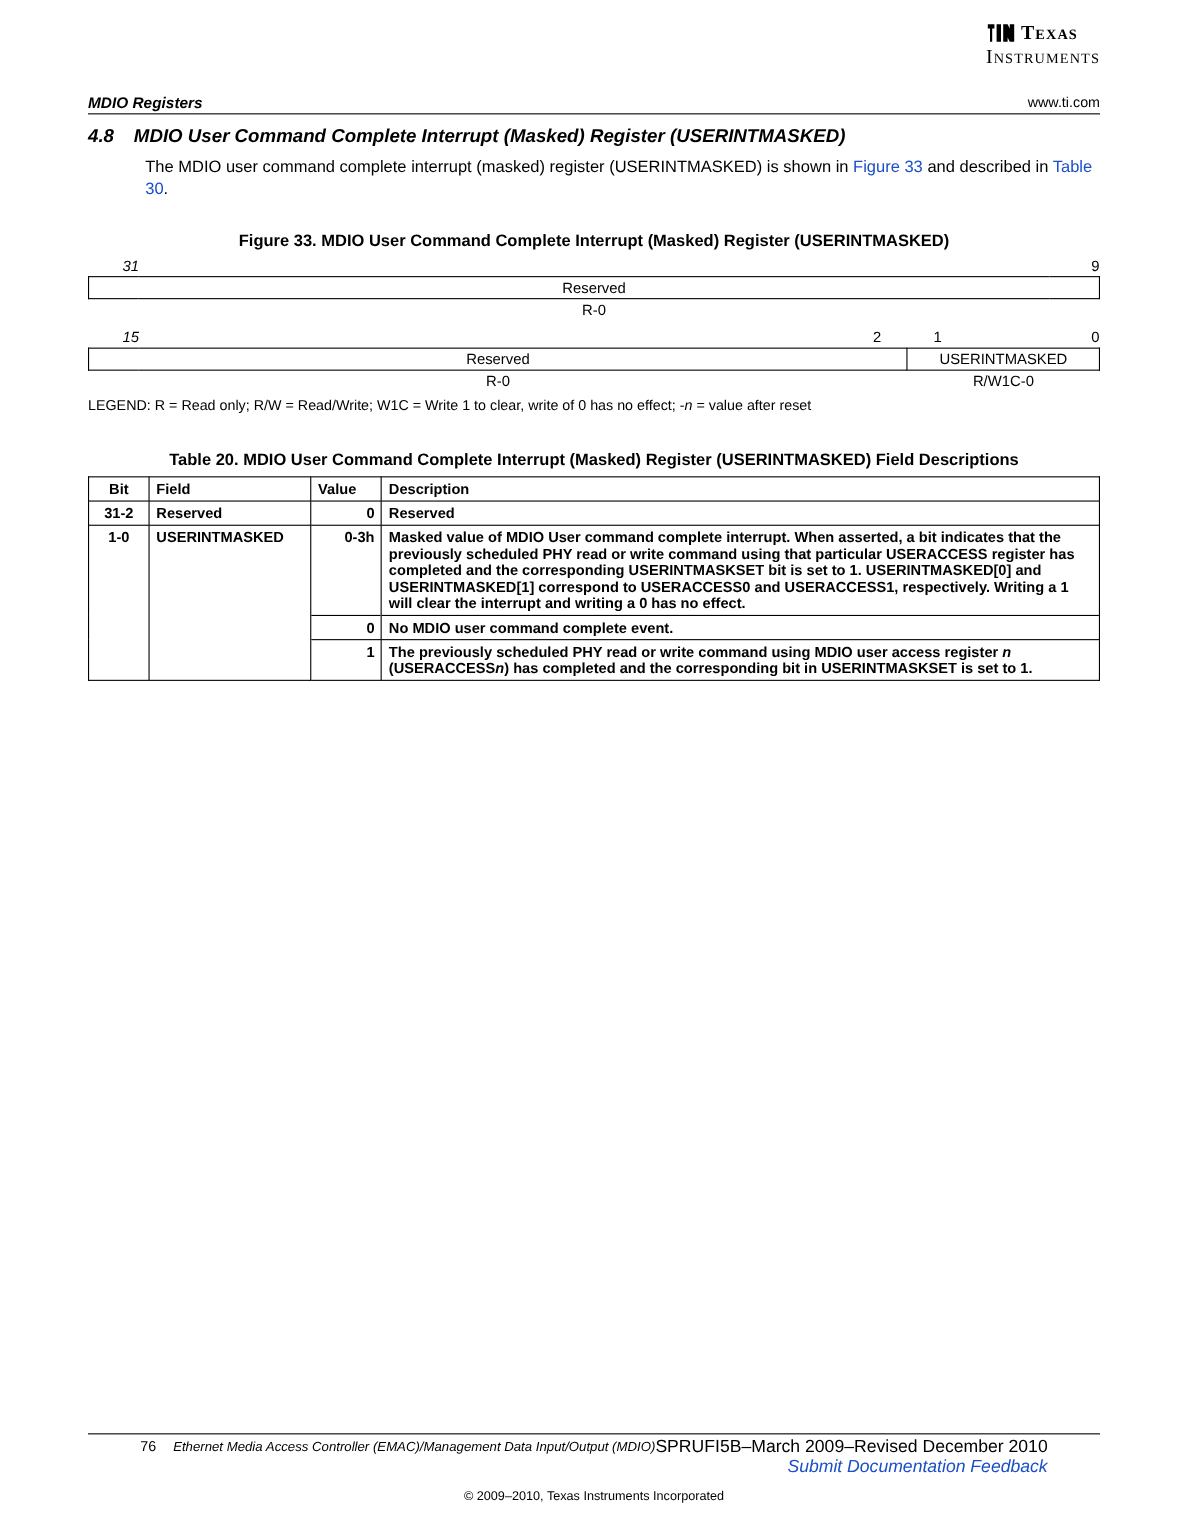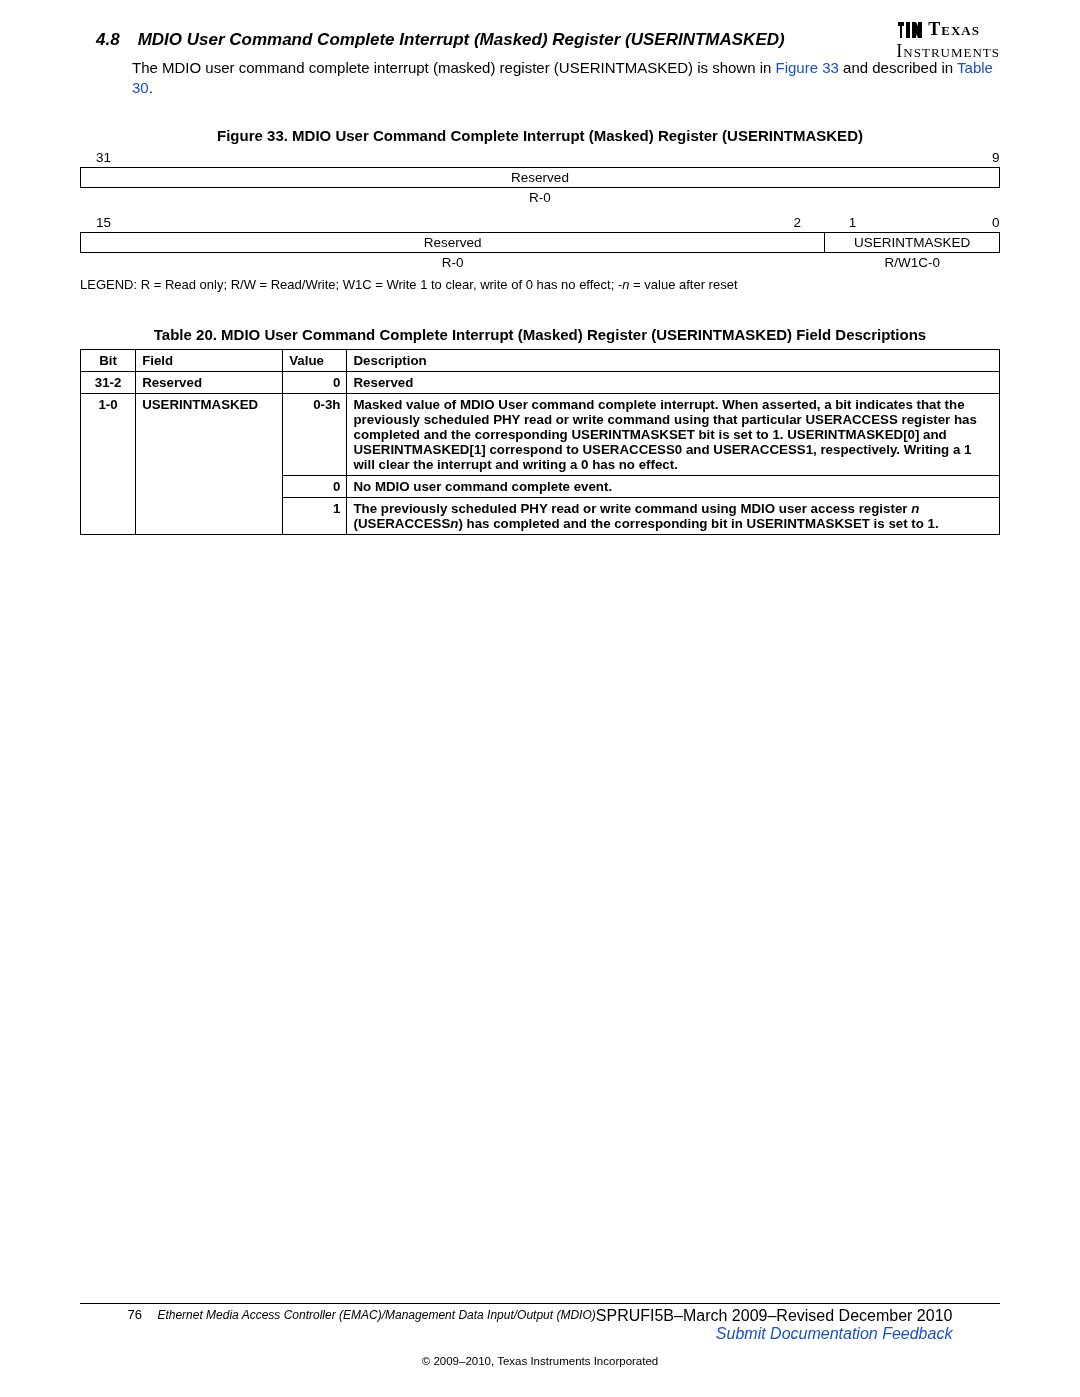--- a/index.html
+++ b/index.html
@@ -37,21 +37,21 @@
     justify-content: space-between;
     font-size: 14px;
     padding-bottom: 2px;
   }
   .header-left { font-style: italic; font-weight: bold; }
   .header-right { font-size: 13px; }
   .section-title {
     font-size: 17px;
     font-style: italic;
     font-weight: bold;
-    margin: 10px 0 8px 16px;
+    margin: 10px 0 8px 0;
     display: flex;
     gap: 18px;
   }
   .intro {
     margin-left: 52px;
     font-size: 15px;
     line-height: 1.35;
   }
   .intro a { color: #1a4fc7; text-decoration: none; }
   .fig-caption {
@@ -61,21 +61,21 @@
     margin: 28px 0 4px 0;
   }
 
   
   .reg-table { width: 100%; border-collapse: collapse; table-layout: fixed; }
   .reg-table td {
     font-size: 13.5px;
     text-align: center;
     padding: 2px 0;
   }
-  .reg-table td.lbl-left { text-align: center; width: 5%; }
+  .reg-table td.lbl-left { text-align: right; width: 5%; font-style: italic; }
   .reg-table td.lbl-right { text-align: right; width: 5%; }
   .reg-table td.lbl-mid { text-align: center; }
   .field-box {
     border: 1px solid #000;
     padding: 2px 0;
   }
   .legend {
     font-size: 13px;
     margin-top: 5px;
   }
@@ -122,20 +122,24 @@
 
 <div class="page">
   <div class="logo">
     <svg width="28" height="22" viewBox="0 0 28 22" style="vertical-align:top">
       <path d="M2 2 h6 v4 h-2 v12 h-2 v-12 h-2 z M10 2 h4 v16 h-4 z M16 2 h4 l2 4 v-4 h4 v16 h-4 l-2 -4 v4 h-4 z" fill="#000"></path>
     </svg>
     <span class="ti-text ti-main">Texas</span><br>
     <span class="ti-text">Instruments</span>
   </div>
 
+  <div class="header-bar">
+    <span class="header-left">MDIO Registers</span>
+    <span class="header-right">www.ti.com</span>
+  </div>
 
   <div class="section-title">
     <span>4.8</span>
     <span>MDIO User Command Complete Interrupt (Masked) Register (USERINTMASKED)</span>
   </div>
 
   <div class="intro">
     <span>The MDIO user command complete interrupt (masked) register (USERINTMASKED) is shown in </span><a href="#">Figure 33</a><span> and described in </span><a href="#">Table 30</a><span>.</span>
   </div>
 

